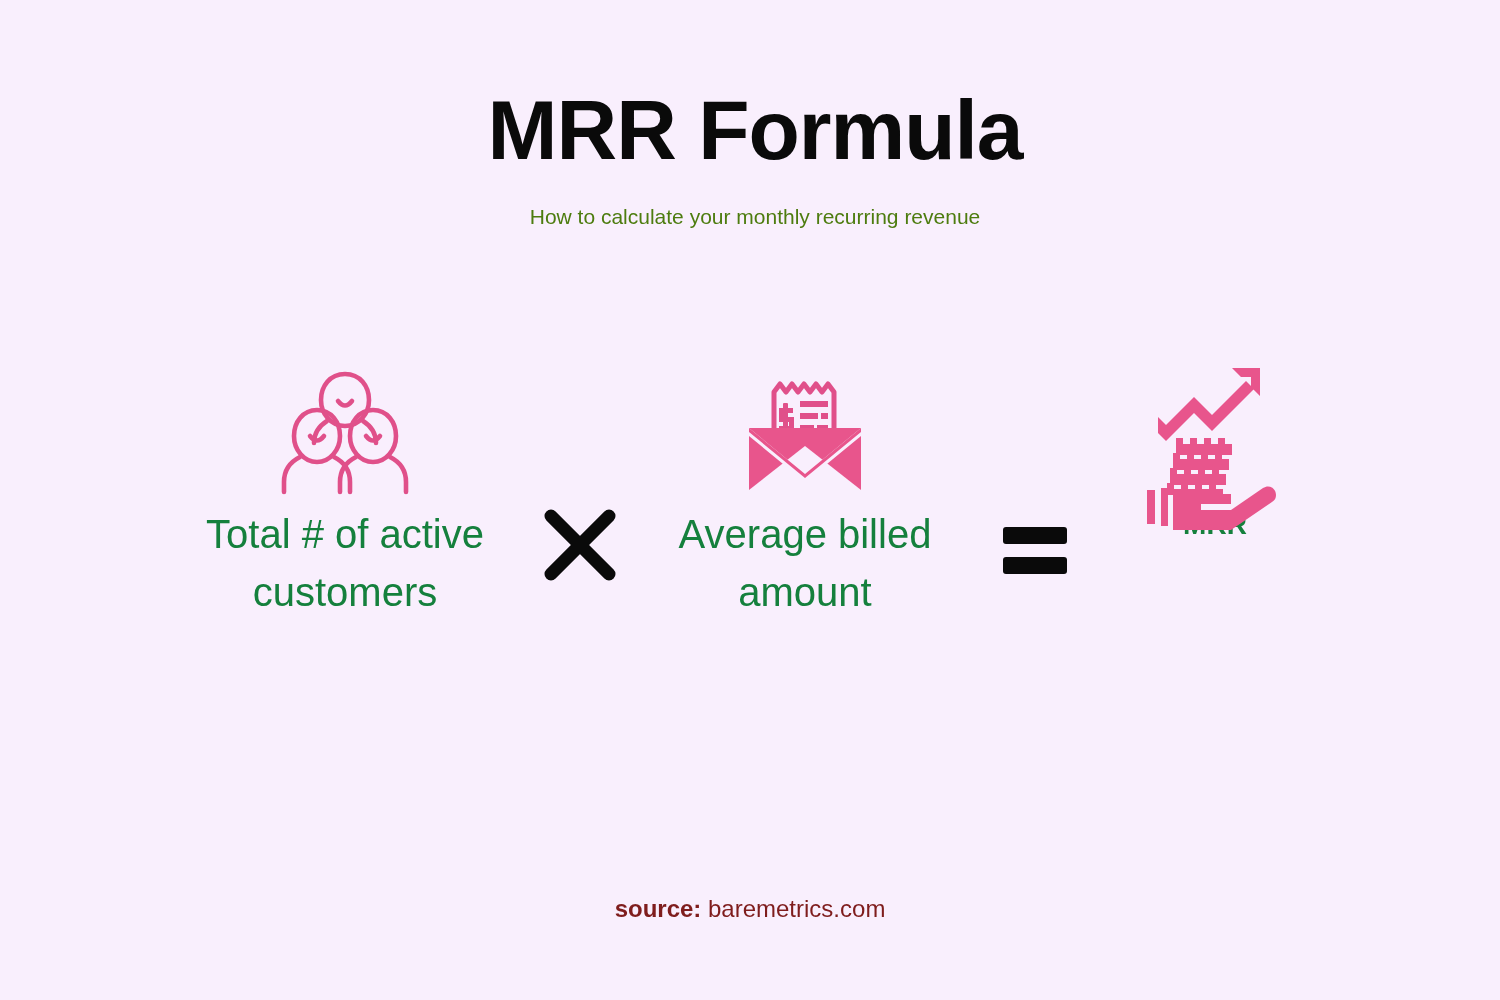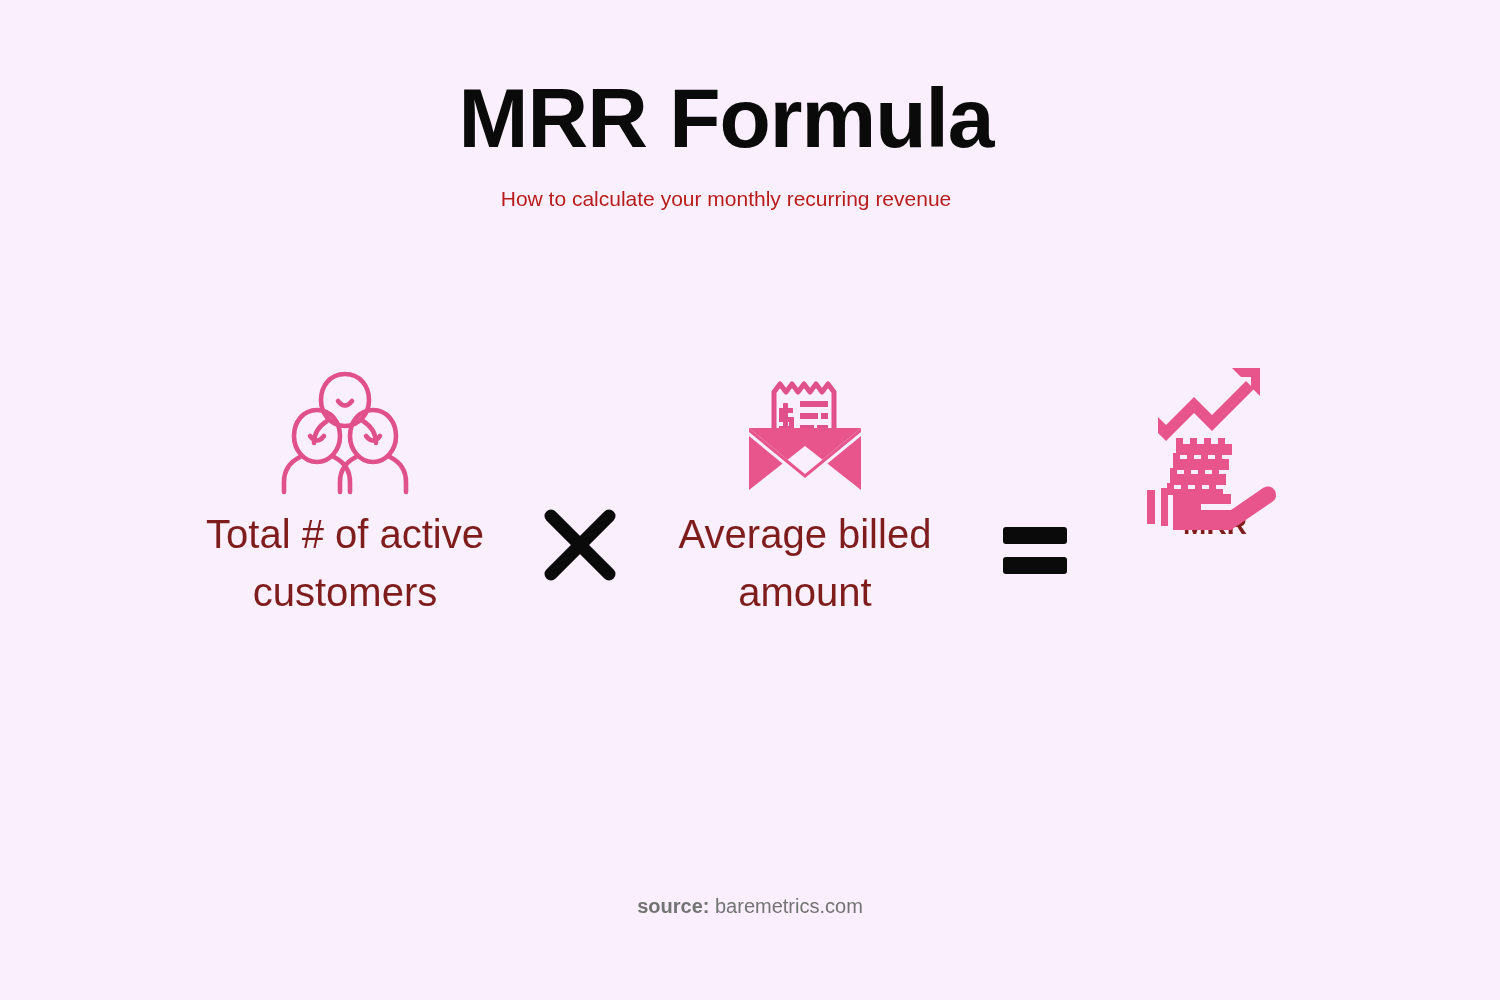--- a/index.html
+++ b/index.html
@@ -16,41 +16,42 @@
   .page {
     position: relative;
     width: 1500px;
     height: 1000px;
     background: #f9effd;
   }
 
   
   .header {
     position: absolute;
-    top: 4px;
+    top: 16px;
     left: 0;
     width: 1452px;
     text-align: center;
+    padding-left: 29px;
   }
   .title {
     margin: 0;
     padding-top: 72px;
     font-size: 84px;
     line-height: 1.0;
     font-weight: bold;
     color: #0a0a0a;
     letter-spacing: -1px;
   }
   .subtitle {
-    margin: 0;
+    margin: 6px;
     padding-top: 26px;
     font-size: 21px;
     line-height: 1.2;
     font-weight: normal;
-    color: #b91c1c;
+    color: #4d7c0f;
   }
 
   
   .formula {
     position: absolute;
     top: 355px;
     left: 0;
     width: 1500px;
     display: flex;
     flex-direction: row;
@@ -66,21 +67,21 @@
   .term-icon {
     height: 140px;
     display: flex;
     align-items: flex-end;
     justify-content: center;
   }
   .term-label {
     margin-top: 10px;
     font-size: 40px;
     line-height: 1.45;
-    color: #7f1d1d;
+    color: #15803d;
     text-align: center;
     font-weight: normal;
     white-space: pre-line;
   }
   .term-label.bold {
     font-weight: bold;
     font-size: 28px;
   }
 
   .term-customers { width: 350px; }
@@ -97,22 +98,22 @@
   .op-times  { width: 120px; }
   .op-equals { width: 130px; }
 
   
   .footer {
     position: absolute;
     top: 895px;
     left: 0;
     width: 1500px;
     text-align: center;
-    font-size: 20px;
-    color: #737373;
+    font-size: 24px;
+    color: #7f1d1d;
   }
   .footer .src-label {
     font-weight: bold;
   }
   .footer .src-value {
     font-weight: normal;
   }
 </style>
 </head>
 <body>

